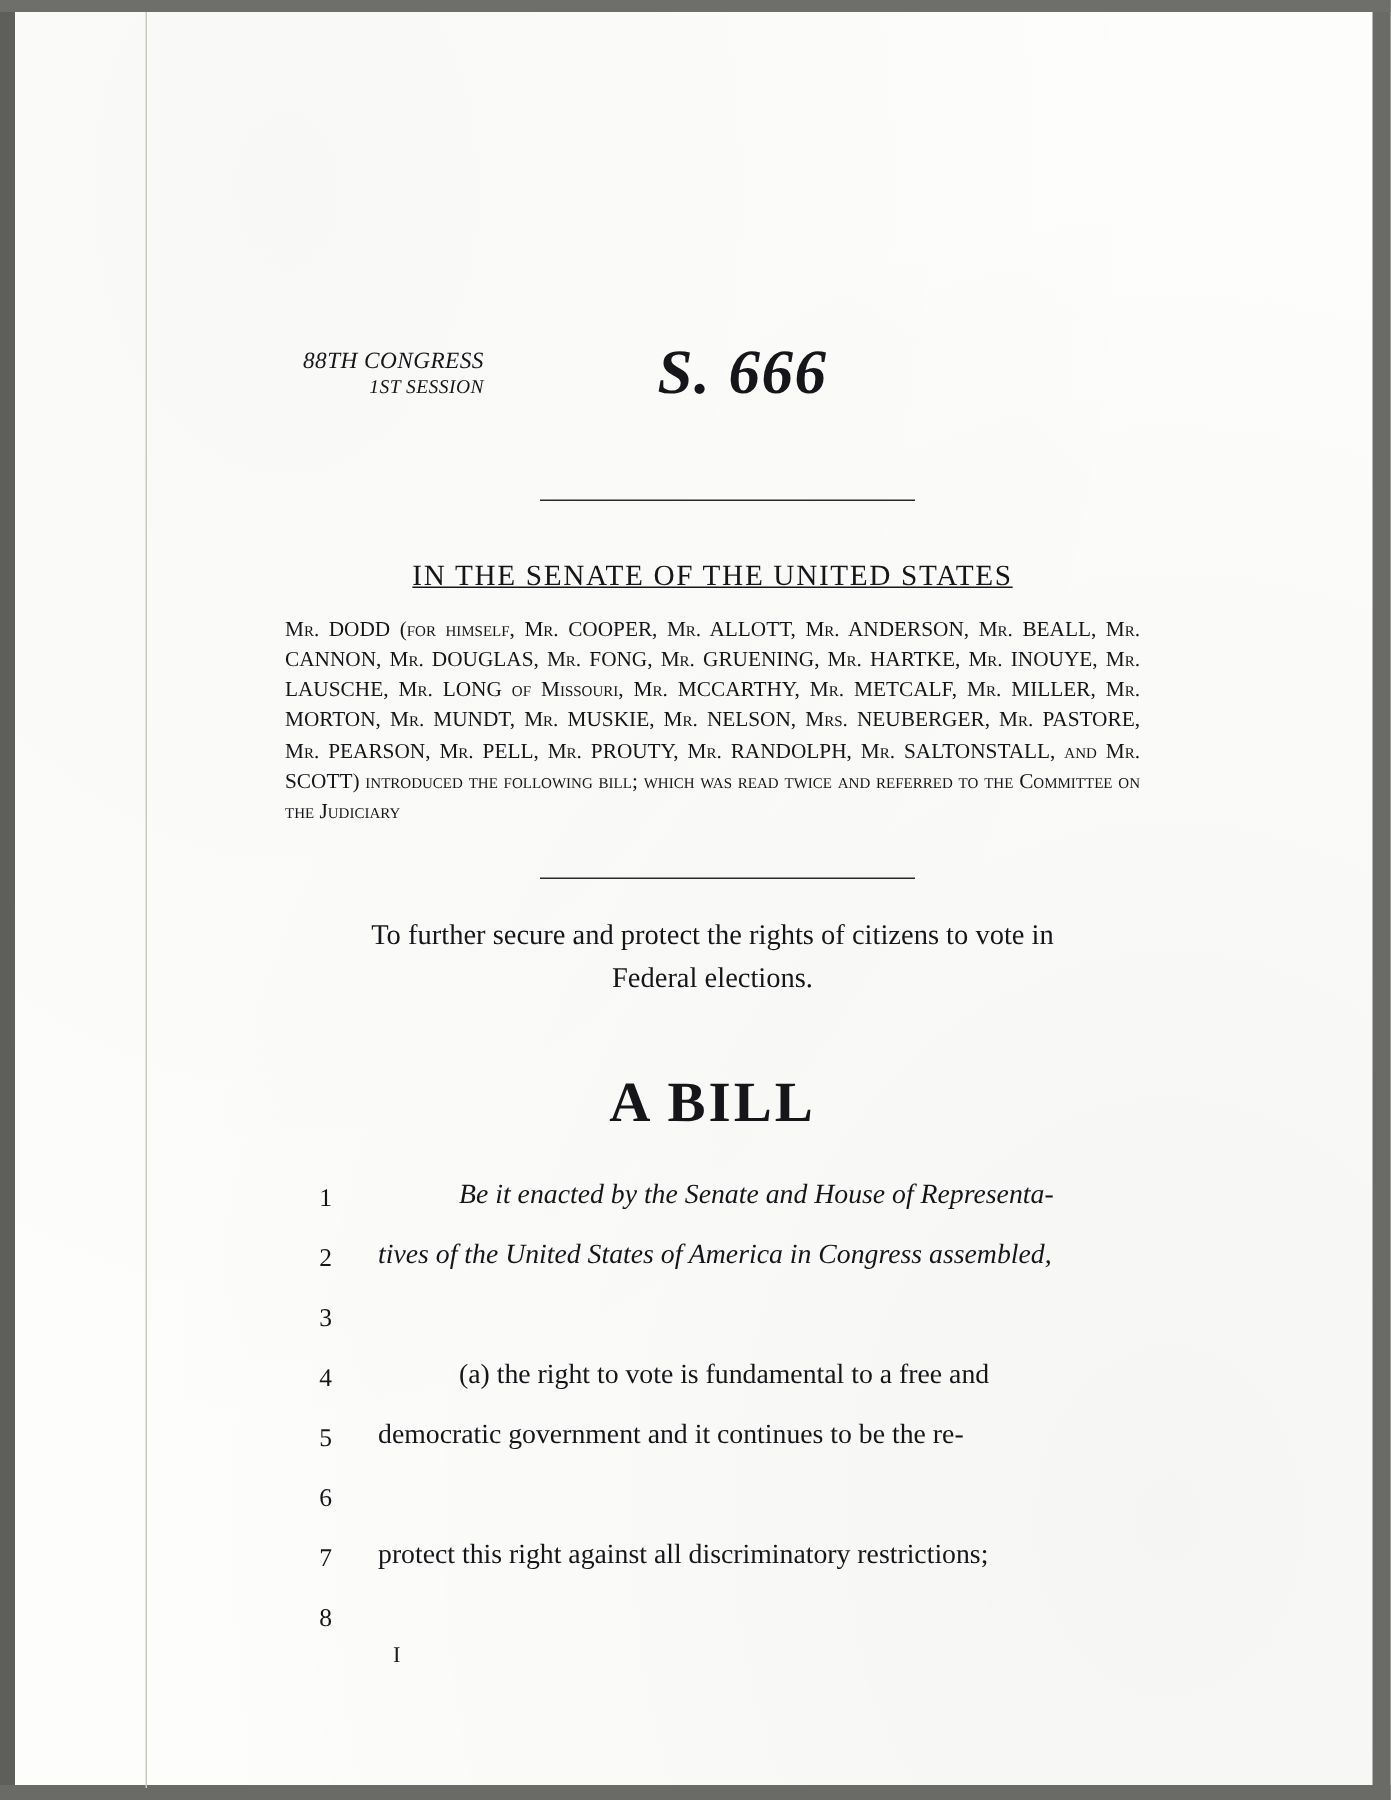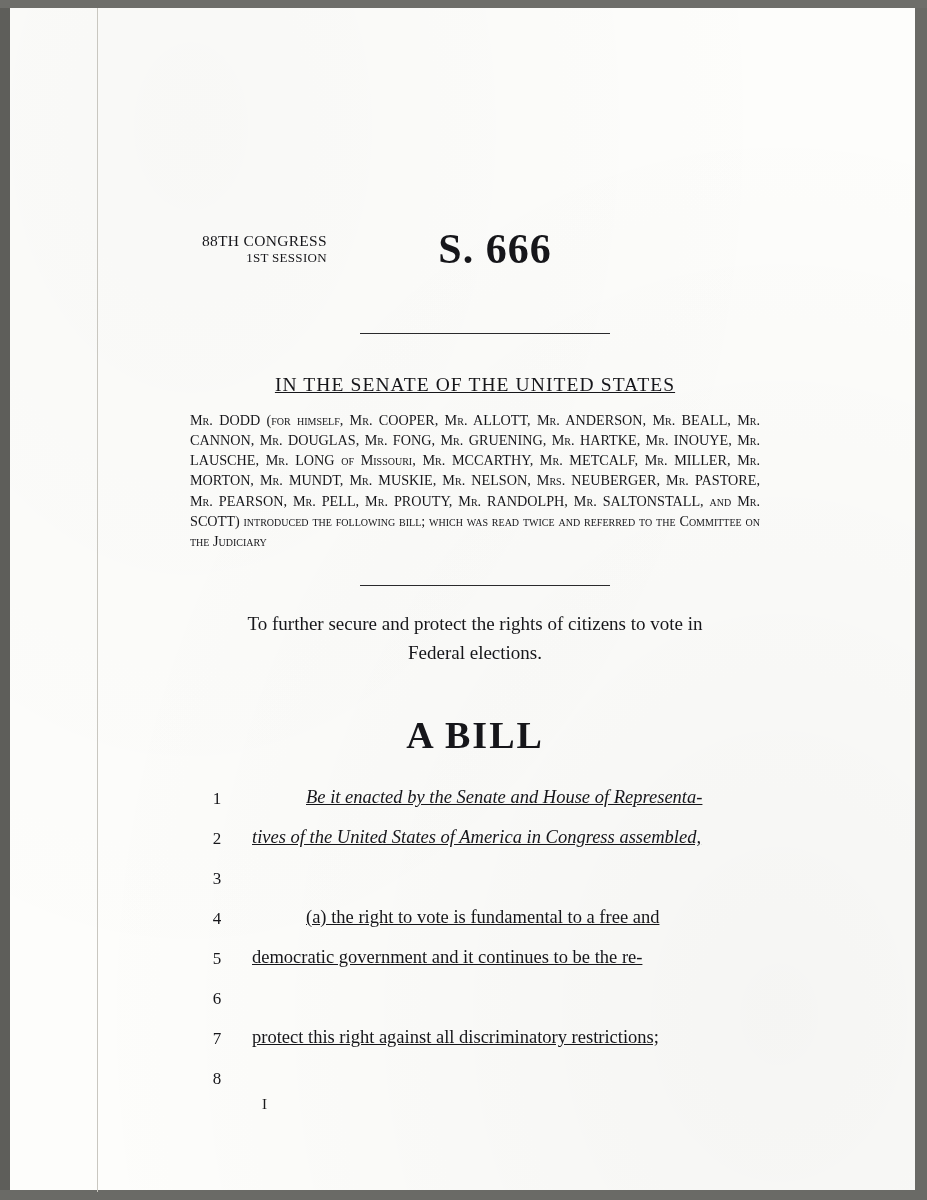--- a/index.html
+++ b/index.html
@@ -77,20 +77,21 @@
     left: 190px;
     top: 225px;
     width: 570px;
     color: #16161a;
   }
 
   
   .header-row {
     position: relative;
     height: 66px;
+    font-style: italic;
   }
   #congress-block {
     position: absolute;
     left: 12px;
     top: 6px;
     text-align: center;
     line-height: 1.25;
   }
   #congress-line {
     font-size: 15.5px;
@@ -181,21 +182,20 @@
     width: 18px;
     text-align: center;
     font-size: 17px;
   }
   .line-text {
     position: absolute;
     left: 62px;
     right: 0;
     top: 4px;
     white-space: nowrap;
-    text-decoration: underline;
   }
   .ital { font-style: italic; }
   .para-indent { padding-left: 54px; }
 
   #folio {
     position: absolute;
     left: 262px;
     top: 1096px;
     font-size: 15px;
     color: #1a1a1c;

